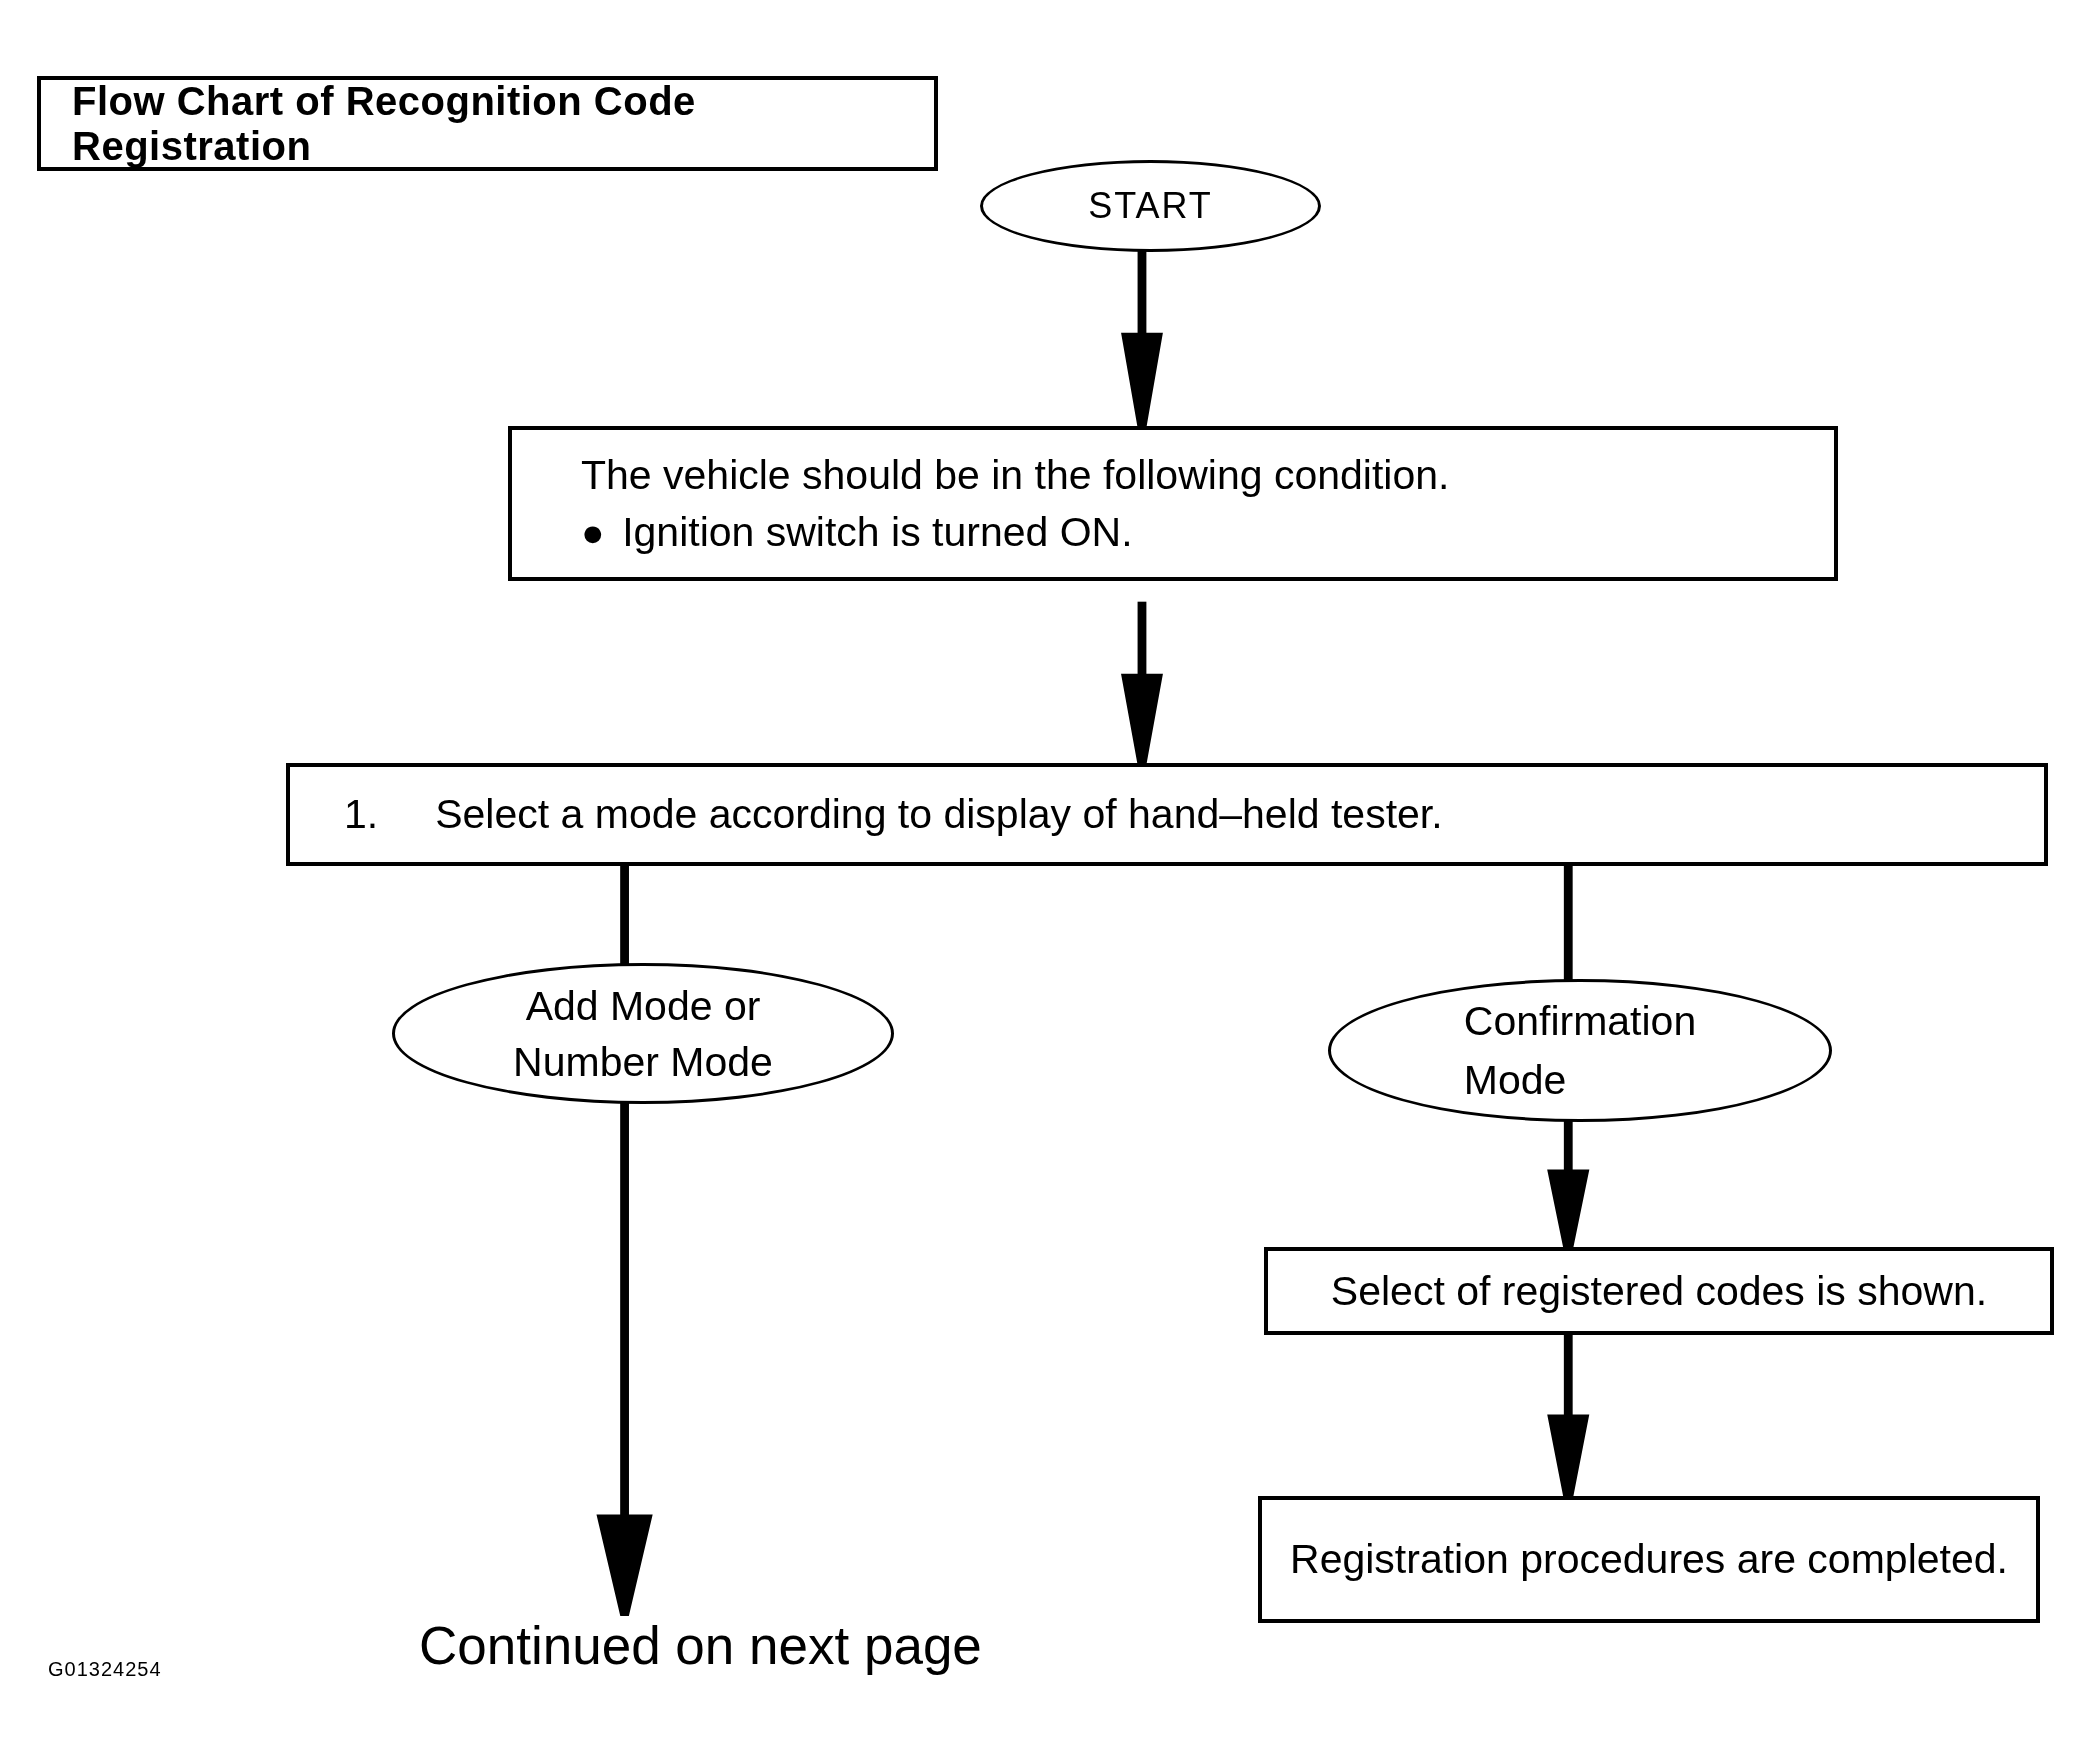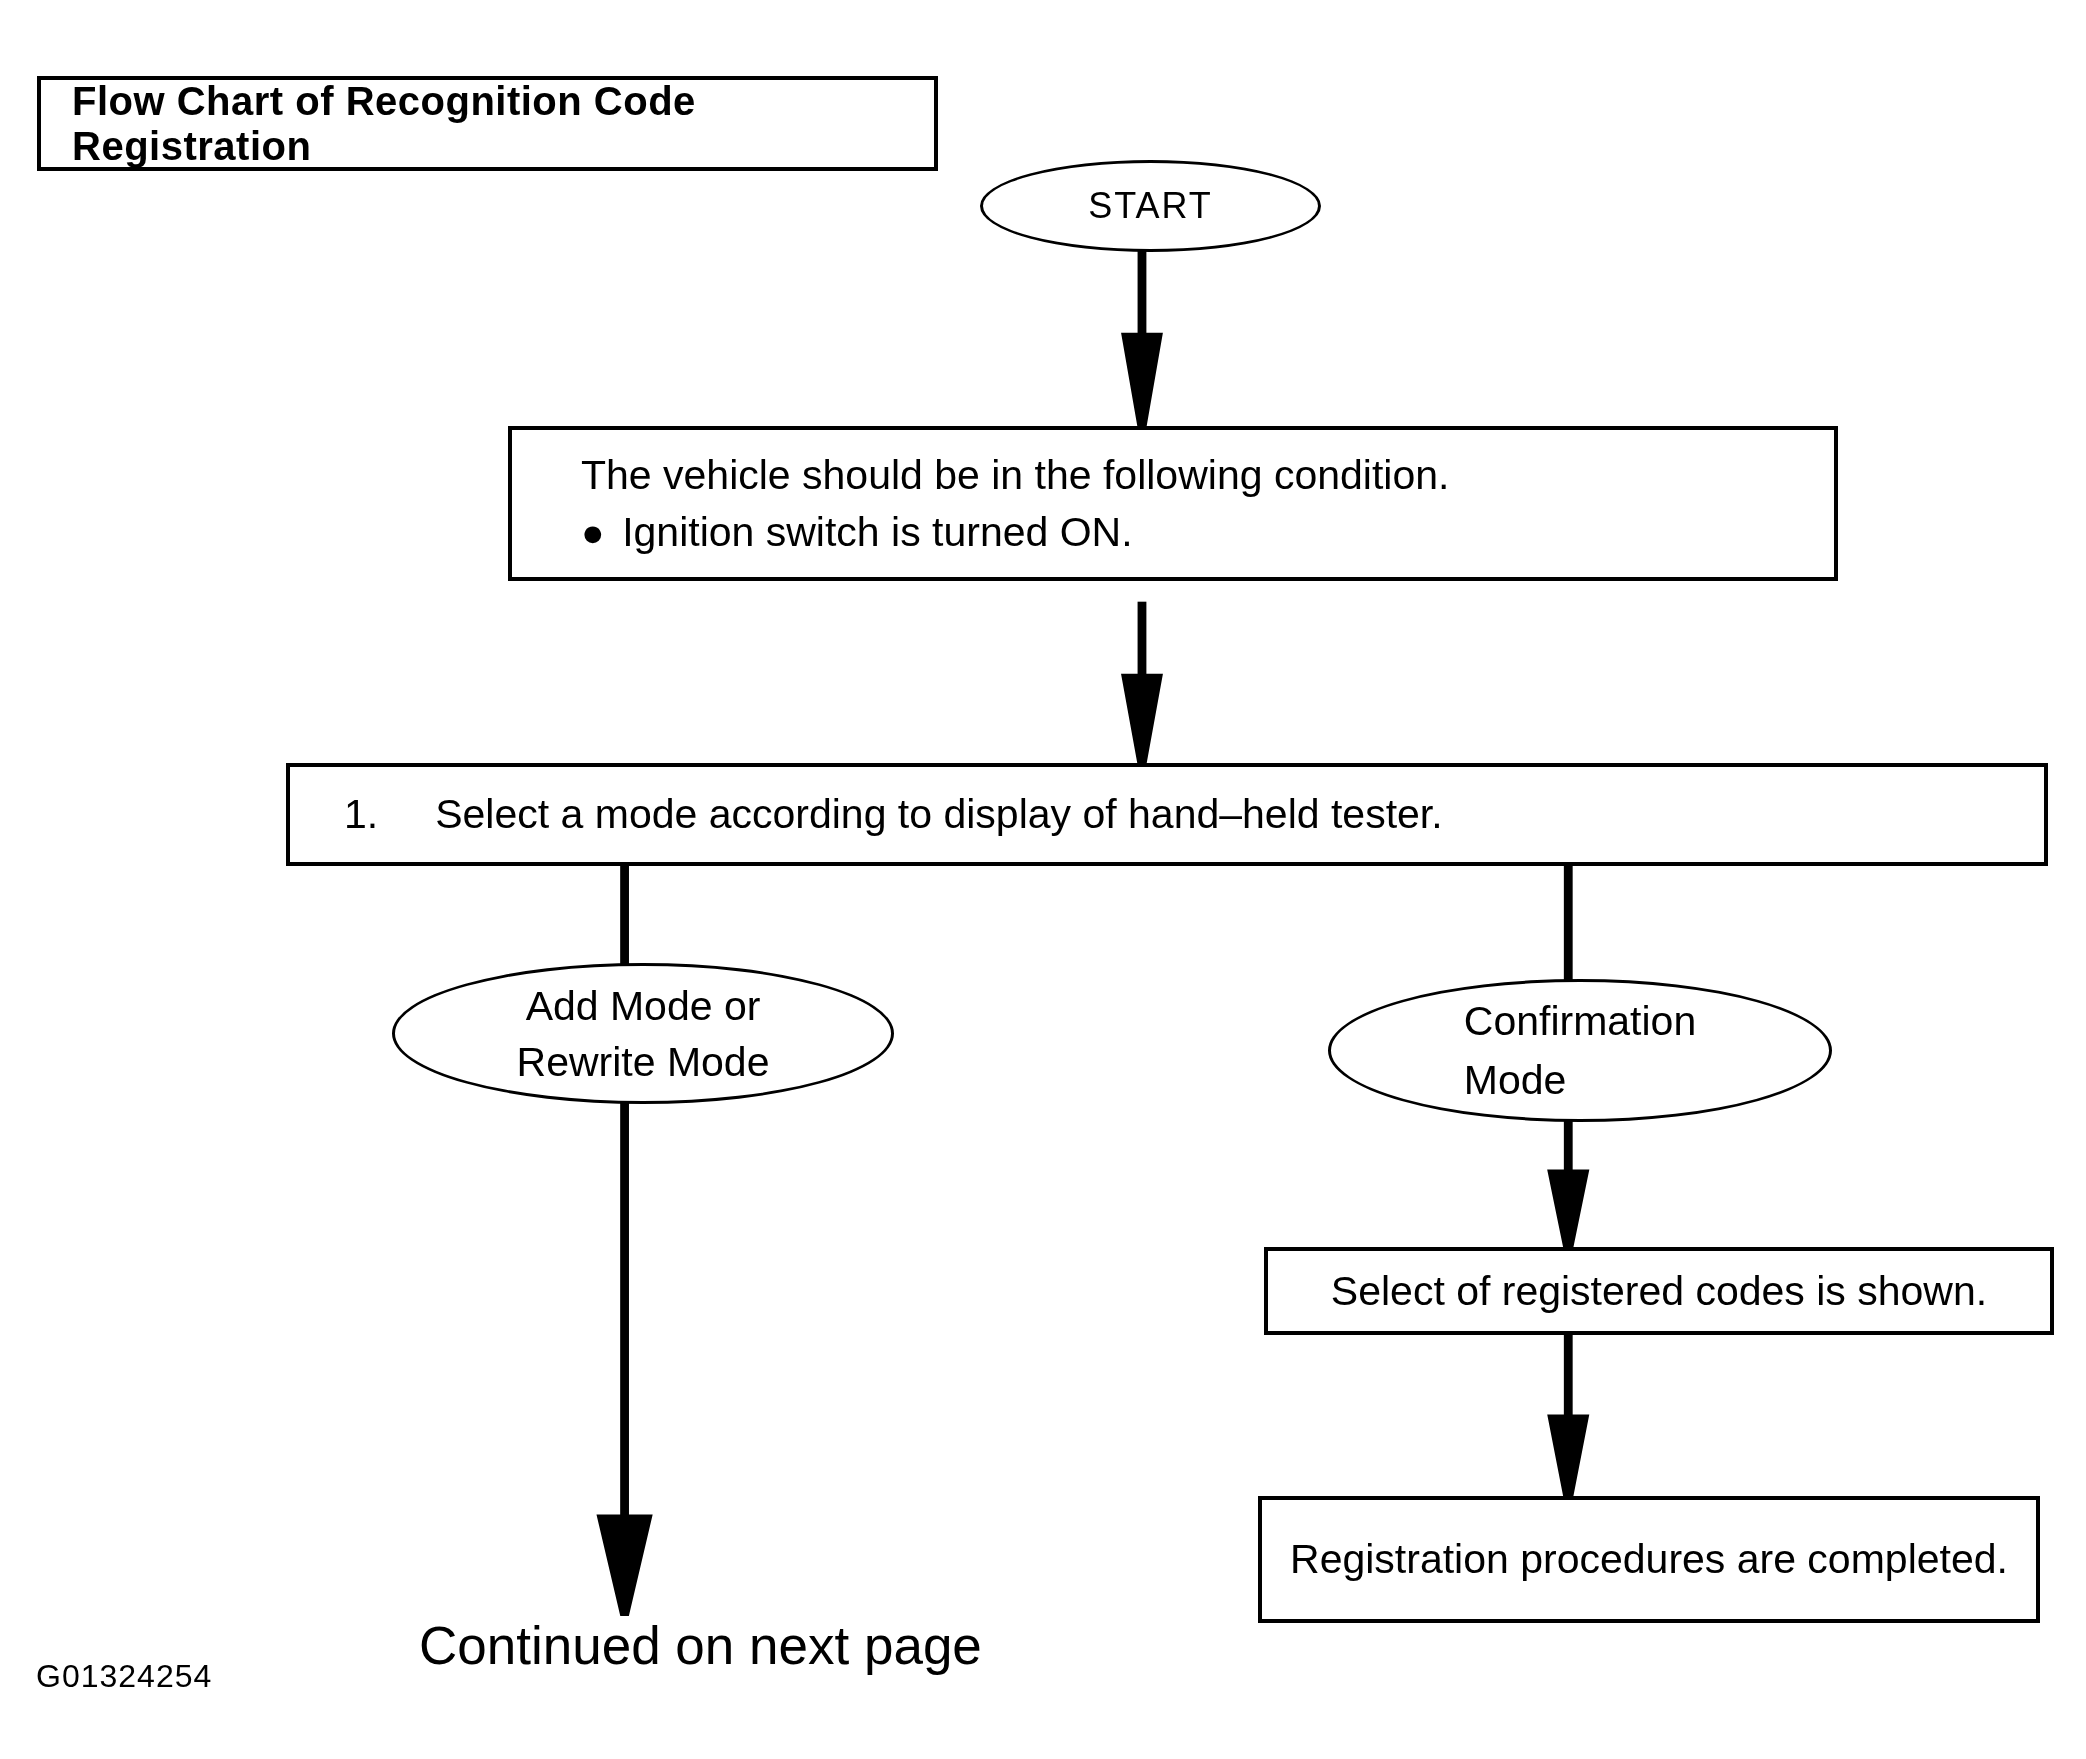--- a/index.html
+++ b/index.html
@@ -84,22 +84,22 @@
     display: flex; align-items: center; justify-content: center;
     font-size: 41px;
   }
   .continued-label {
     position: absolute;
     left: 419px; top: 1615px;
     font-size: 53px;
   }
   .figure-id {
     position: absolute;
-    left: 36px; top: 1658px;
-    font-size: 32px; letter-spacing: 1px;
+    left: 48px; top: 1658px;
+    font-size: 20px; letter-spacing: 1px;
   }
 </style>
 </head>
 <body>
 
 <div class="canvas">
 
   <svg class="connectors" viewBox="0 0 2129 1795" xmlns="http://www.w3.org/2000/svg">
     <g stroke="#000000" stroke-width="9" fill="#000000">
 
@@ -141,21 +141,21 @@
   </div>
 
   <div class="node rect select-box">
     <span class="step-num">1.</span>
     <span>Select a mode according to display of hand–held tester.</span>
   </div>
 
   <div class="node ellipse mode-ellipse-left">
     <div>
       <div>Add Mode or</div>
-      <div>Rewrite Mode</div>
+      <div>Number Mode</div>
     </div>
   </div>
 
   <div class="node ellipse mode-ellipse-right">
     <div class="text-block">
       <div>Confirmation</div>
       <div>Mode</div>
     </div>
   </div>
 

